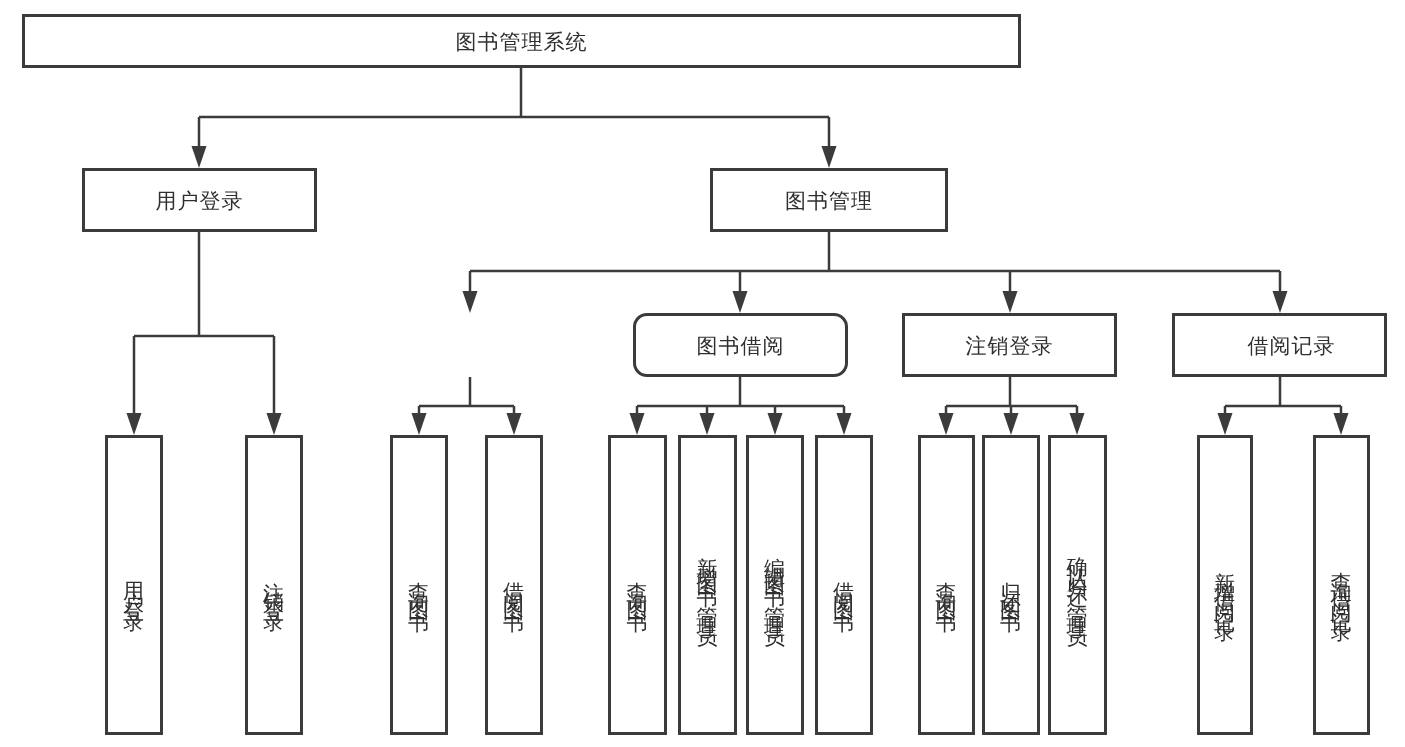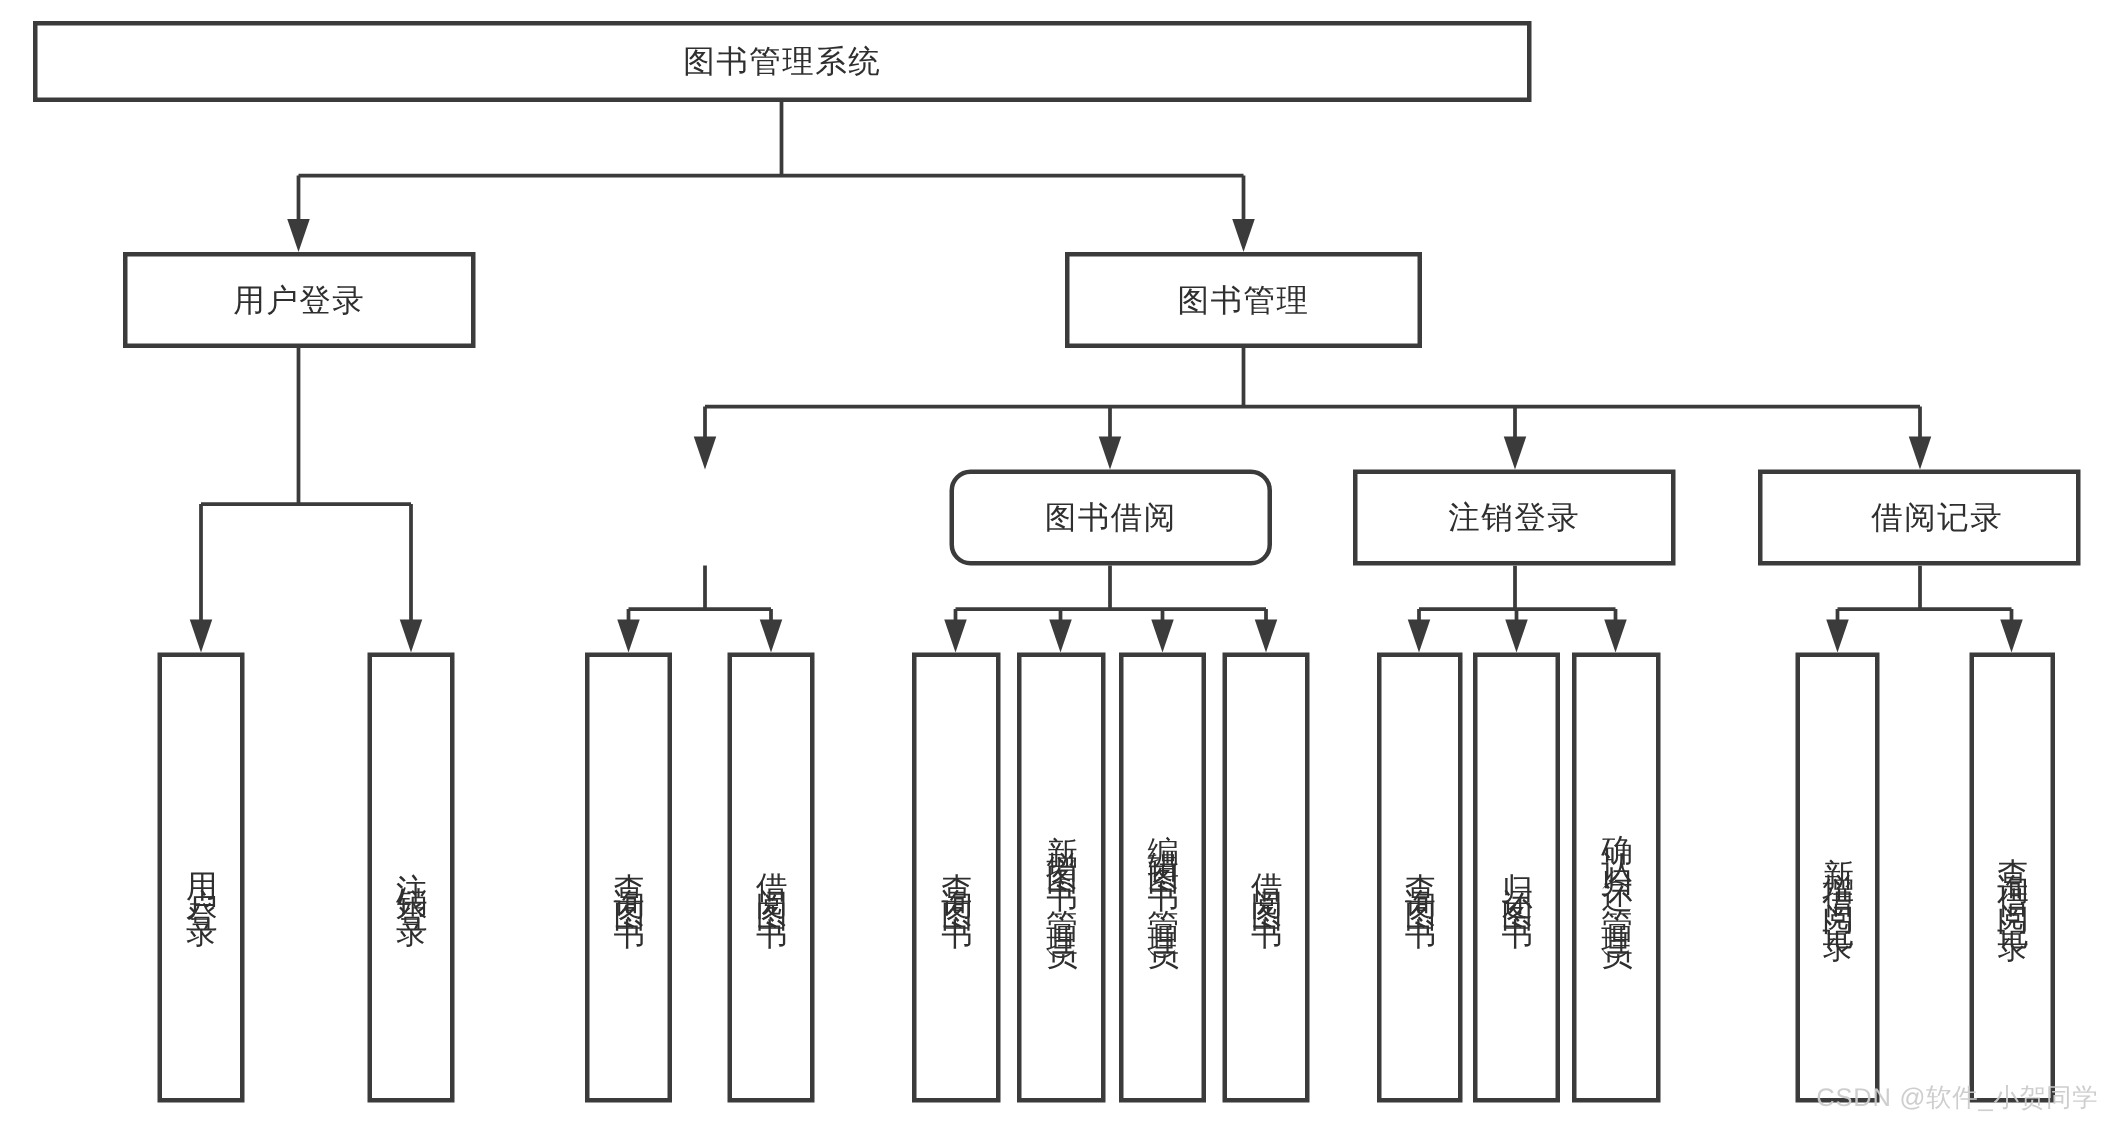--- a/index.html
+++ b/index.html
@@ -178,15 +178,14 @@
   <div class="node v leaf n-c3">编辑图书（管理员）</div>
   <div class="node v leaf n-c4">借阅图书</div>
 
   <div class="node v leaf n-d1">查询图书</div>
   <div class="node v leaf n-d2">归还图书</div>
   <div class="node v leaf n-d3">确认归还（管理员）</div>
 
   <div class="node v leaf n-e1">新增借阅记录</div>
   <div class="node v leaf n-e2">查询借阅记录</div>
 
-  <div class="watermark">CSDN @软件_小贺同学</div>
 
 </div>
 
 </body></html>

